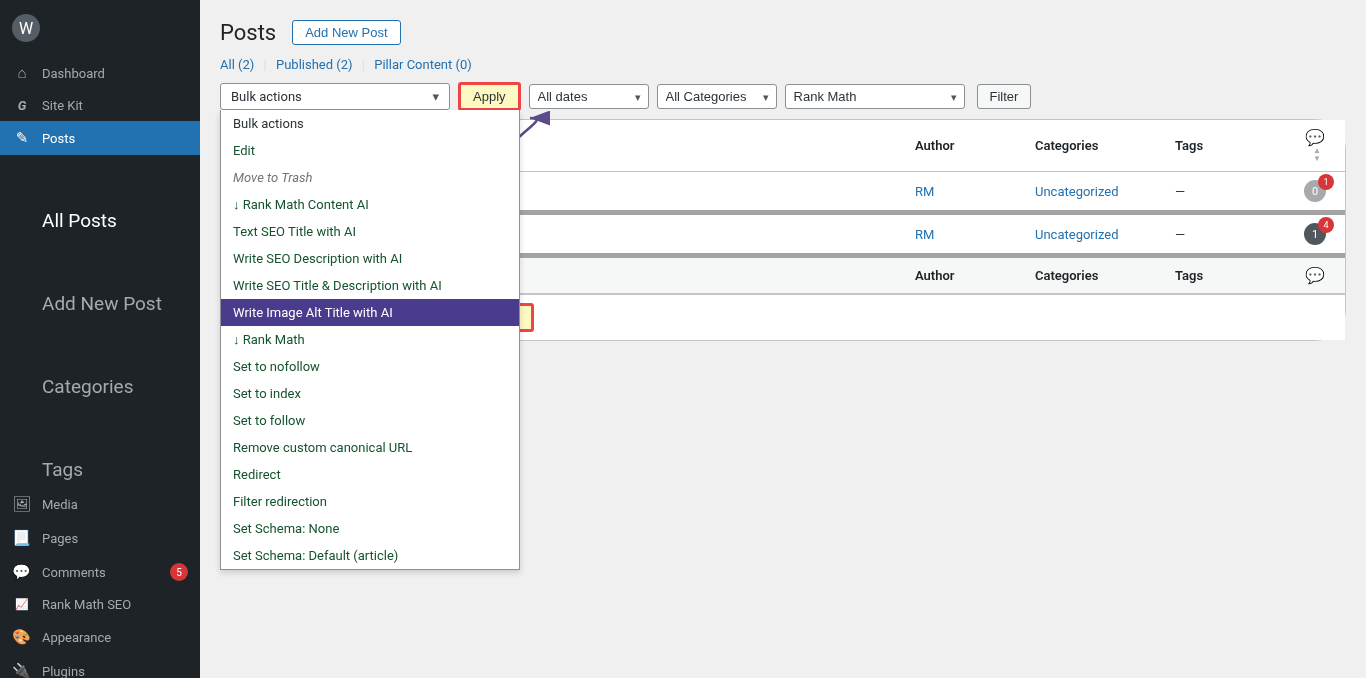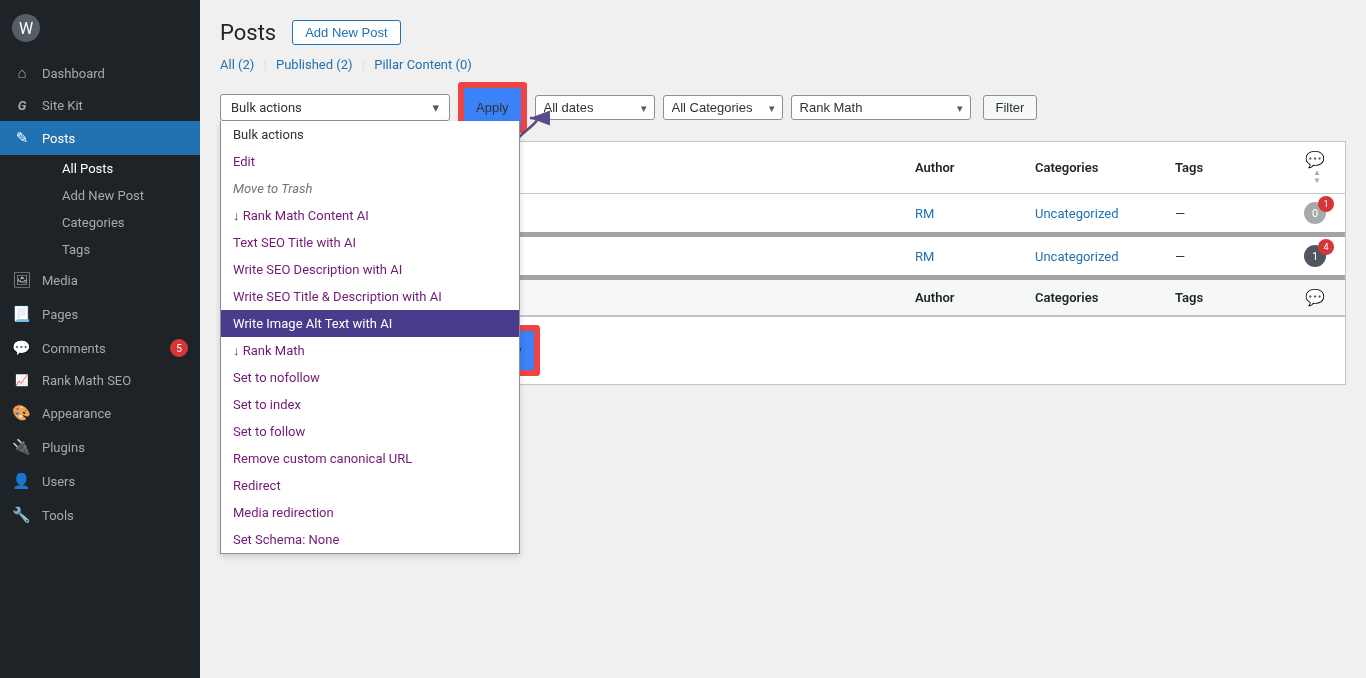--- a/index.html
+++ b/index.html
@@ -31,24 +31,25 @@
       display: flex; align-items: center; gap: 10px;
       padding: 8px 12px;
       cursor: pointer;
       color: #a7aaad;
       font-size: 13px;
       position: relative;
     }
     .sidebar-item.active { background: #2271b1; color: #ffffff; }
     .sidebar-item .item-icon { width: 20px; text-align: center; font-size: 15px; }
     .sidebar-sub-item {
-      padding: 6px 12px 6px 62px;
+      padding: 6px 12px 6px 42px;
       color: #a7aaad;
       cursor: pointer;
-      font-size: 13px;
+      font-size: 19px;
+      margin-top: 48px;
     }
     .sidebar-sub-item.active { color: #ffffff; }
     .badge {
       background: #d63638; color: white; border-radius: 50%;
       width: 18px; height: 18px; font-size: 10px;
       display: flex; align-items: center; justify-content: center;
       margin-left: auto;
     }
 
     
@@ -78,22 +79,22 @@
     }
     .filter-links a { color: #2271b1; text-decoration: none; }
     .filter-links .sep { margin: 0 6px; color: #dcdcde; }
 
     
     .toolbar-row {
       display: flex; align-items: center; gap: 8px; margin-bottom: 0;
       position: relative;
     }
     .apply-btn {
-      background: #3b82f6; border: 6px solid #ef4444;
-      padding: 12px 12px; border-radius: 3px; cursor: pointer;
+      background: #fef9c3; border: 3px solid #ef4444;
+      padding: 4px 12px; border-radius: 3px; cursor: pointer;
       font-size: 13px; color: #2c3338;
     }
     .select-wrapper {
       position: relative; display: inline-block;
     }
     .select-wrapper select {
       padding: 4px 28px 4px 8px; border: 1px solid #8c8f94;
       border-radius: 3px; font-size: 13px; cursor: pointer;
       background: white; color: #2c3338; appearance: none;
       min-width: 120px;
@@ -120,21 +121,21 @@
     }
     .bulk-dropdown-menu {
       position: absolute; top: 100%; left: 0; z-index: 1000;
       background: white; border: 1px solid #8c8f94;
       border-top: none;
       width: 300px;
       box-shadow: 0 3px 6px rgba(0,0,0,0.15);
     }
     .dropdown-item {
       padding: 6px 12px; cursor: pointer; font-size: 13px;
-      color: #701a75;
+      color: #14532d;
     }
     .dropdown-item.no-link { color: #2c3338; }
     .dropdown-item.highlighted {
       background: #4a3b8c; color: white;
     }
 
     
     .posts-table {
       width: 100%; border-collapse: collapse; background: white;
       margin-top: 0;
@@ -304,45 +305,48 @@
           <div class="dropdown-item">
             <span>Text SEO Title with AI</span>
           </div>
           <div class="dropdown-item">
             <span>Write SEO Description with AI</span>
           </div>
           <div class="dropdown-item">
             <span>Write SEO Title &amp; Description with AI</span>
           </div>
           <div class="dropdown-item highlighted">
-            <span>Write Image Alt Text with AI</span>
+            <span>Write Image Alt Title with AI</span>
           </div>
           <div class="dropdown-item">
             <span>↓ Rank Math</span>
           </div>
           <div class="dropdown-item">
             <span>Set to nofollow</span>
           </div>
           <div class="dropdown-item">
             <span>Set to index</span>
           </div>
           <div class="dropdown-item">
             <span>Set to follow</span>
           </div>
           <div class="dropdown-item">
             <span>Remove custom canonical URL</span>
           </div>
           <div class="dropdown-item">
             <span>Redirect</span>
           </div>
           <div class="dropdown-item">
-            <span>Media redirection</span>
+            <span>Filter redirection</span>
           </div>
           <div class="dropdown-item">
             <span>Set Schema: None</span>
+          </div>
+          <div class="dropdown-item">
+            <span>Set Schema: Default (article)</span>
           </div>
         </div>
       </div>
 
       <button class="apply-btn">Apply</button>
 
       <div class="select-wrapper">
         <select>
           <option>All dates</option>
         </select>
@@ -356,21 +360,21 @@
 
       <div class="rank-math-select-wrapper">
         <select>
           <option>Rank Math</option>
         </select>
       </div>
 
       <button class="filter-btn">Filter</button>
     </div>
 
-    <div class="table-container" style="margin-top:8px; position:relative;">
+    <div class="table-container" style="margin-top:8px; position:relative;border-radius:31px;">
       <table class="posts-table">
         <thead>
           <tr>
             <th class="col-cb">
               <input type="checkbox" style="">
             </th>
             <th>
               <span>Title</span>
             </th>
             <th class="col-author">

